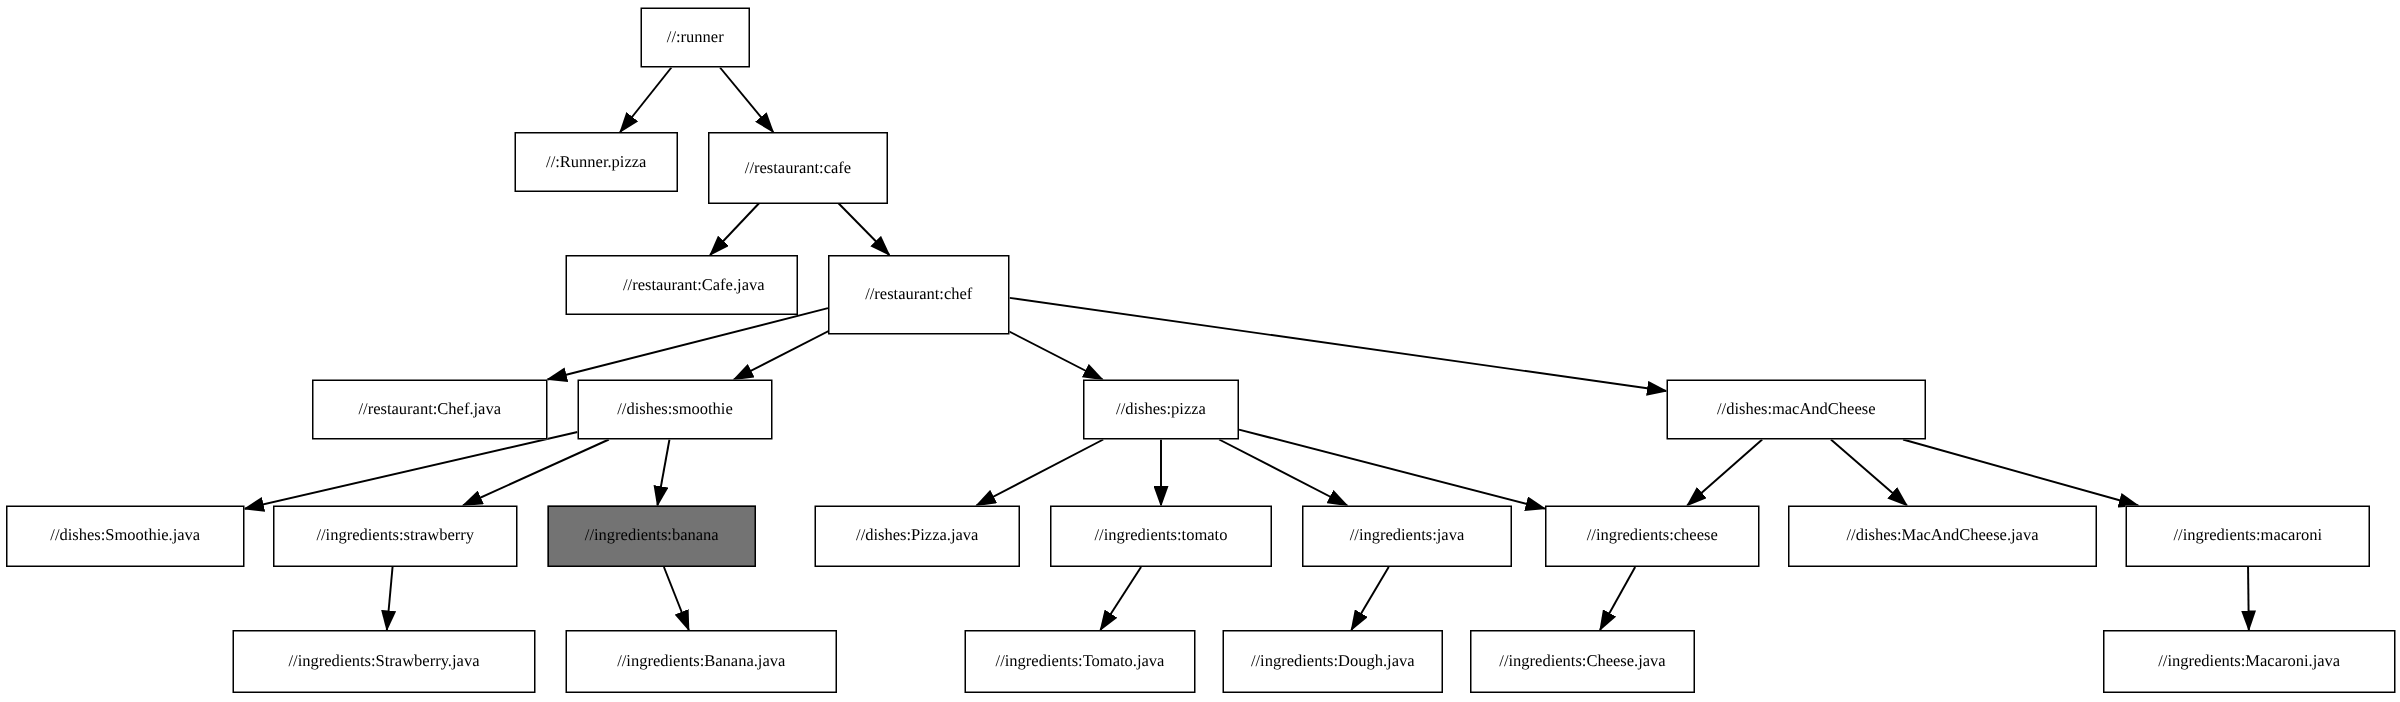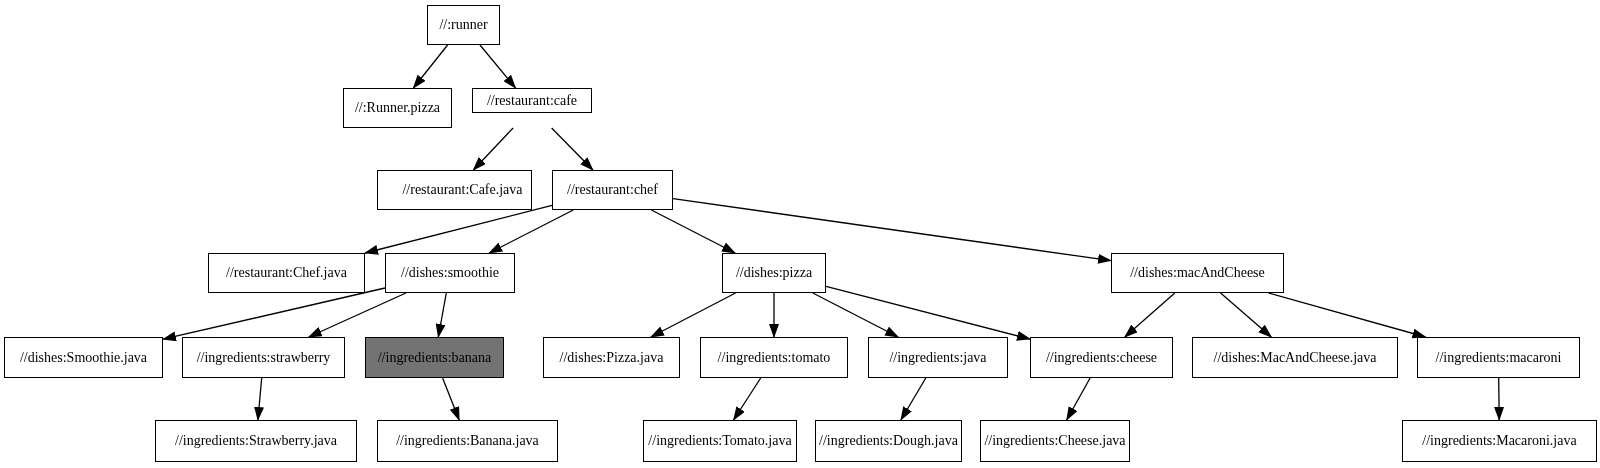--- a/index.html
+++ b/index.html
@@ -25,21 +25,21 @@
   .node {
     position: absolute;
     box-sizing: border-box;
     background: #ffffff;
     border: 1.4px solid #000000;
     display: flex;
     align-items: center;
     justify-content: center;
   }
   .node span {
-    font-size: 14px;
+    font-size: 11px;
     color: #000000;
     white-space: nowrap;
     line-height: 1;
     padding: 0 2px;
   }
 </style>
 </head>
 <body>
 
 <div class="graph-canvas">
@@ -76,27 +76,27 @@
         <line x1="1498.7" y1="378.0" x2="1499.2" y2="420.0" stroke="#000000" stroke-width="1.3" marker-end="url(#arrowhead)"></line>
       </g>
   </svg>
   <div id="nodes-layer">
       <div class="node" style="left: 427px; top: 5px; width: 73px; height: 40px; background: rgb(255, 255, 255); border-color: rgb(0, 0, 0);">
         <span>//:runner</span>
       </div>
       <div class="node" style="left: 343px; top: 88px; width: 109px; height: 40px; background: rgb(255, 255, 255); border-color: rgb(0, 0, 0);">
         <span>//:Runner.pizza</span>
       </div>
-      <div class="node" style="left: 472px; top: 88px; width: 120px; height: 25px; background: rgb(255, 255, 255); border-color: rgb(0, 0, 0); text-align: center;">
+      <div class="node" style="left: 472px; top: 88px; width: 120px; height: 48px; background: rgb(255, 255, 255); border-color: rgb(0, 0, 0); text-align: center;">
         <span>//restaurant:cafe</span>
       </div>
       <div class="node" style="left: 377px; top: 170px; width: 155px; height: 40px; background: rgb(255, 255, 255); border-color: rgb(0, 0, 0); padding-left: 16px;">
         <span>//restaurant:Cafe.java</span>
       </div>
-      <div class="node" style="left: 552px; top: 170px; width: 121px; height: 40px; background: rgb(255, 255, 255); border-color: rgb(0, 0, 0);">
+      <div class="node" style="left: 552px; top: 170px; width: 121px; height: 53px; background: rgb(255, 255, 255); border-color: rgb(0, 0, 0);">
         <span>//restaurant:chef</span>
       </div>
       <div class="node" style="left: 208px; top: 253px; width: 157px; height: 40px; background: rgb(255, 255, 255); border-color: rgb(0, 0, 0);">
         <span>//restaurant:Chef.java</span>
       </div>
       <div class="node" style="left: 385px; top: 253px; width: 130px; height: 40px; background: rgb(255, 255, 255); border-color: rgb(0, 0, 0);">
         <span>//dishes:smoothie</span>
       </div>
       <div class="node" style="left: 722px; top: 253px; width: 104px; height: 40px; background: rgb(255, 255, 255); border-color: rgb(0, 0, 0);">
         <span>//dishes:pizza</span>

